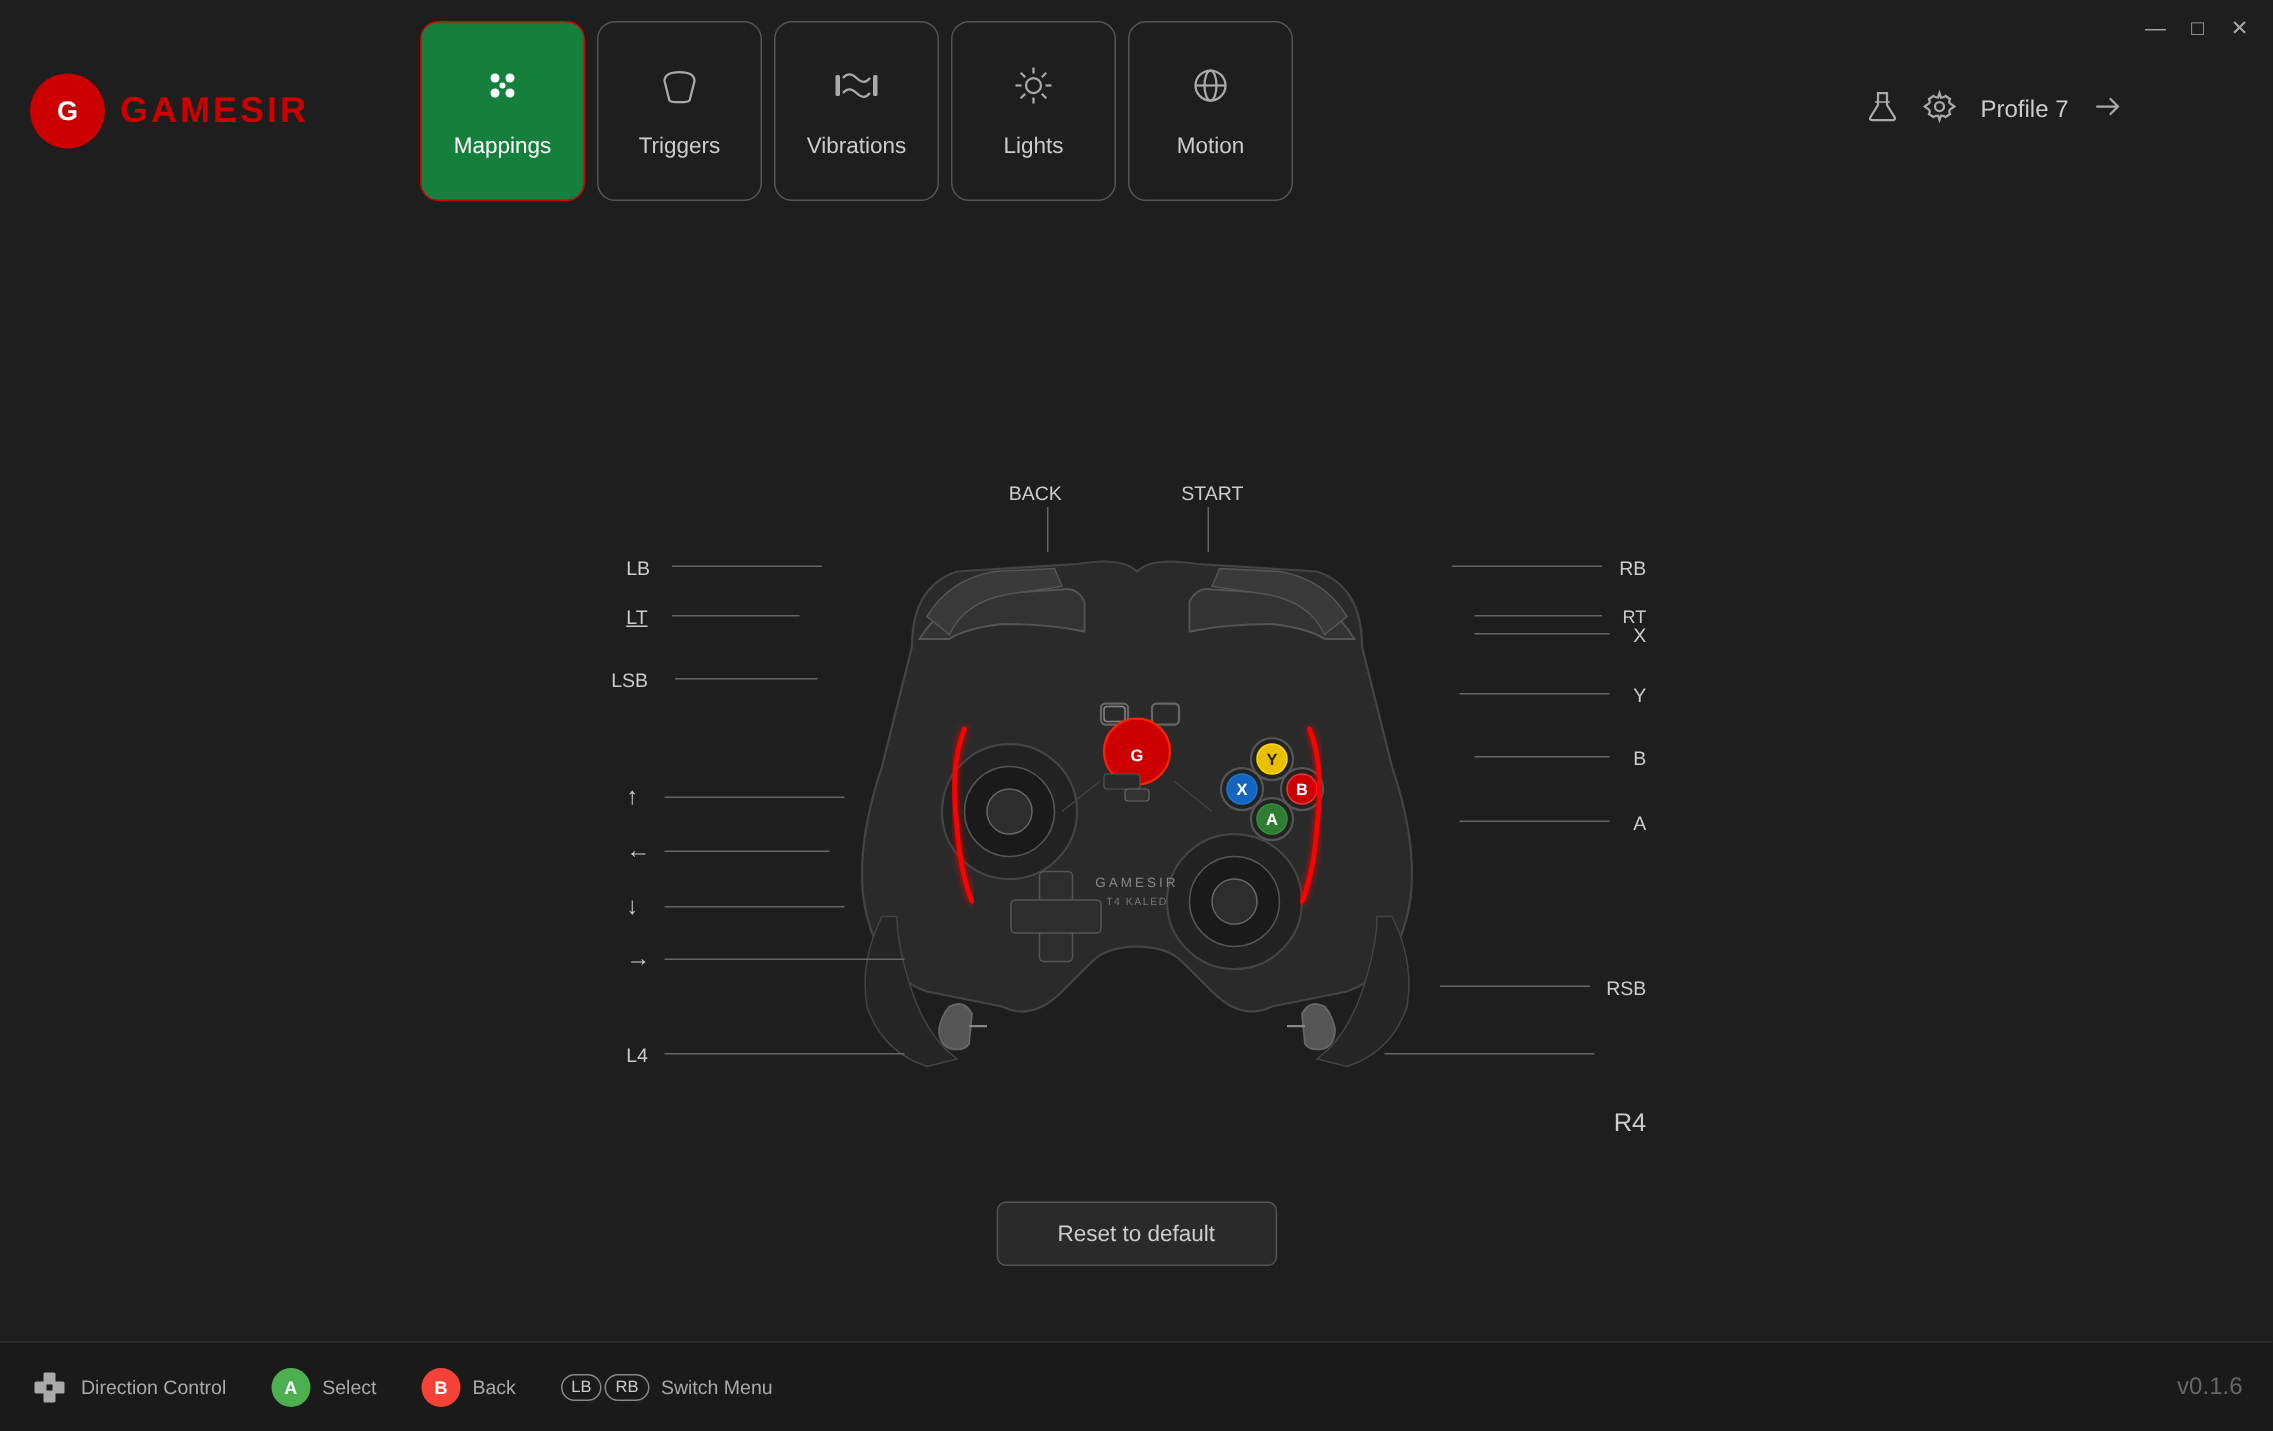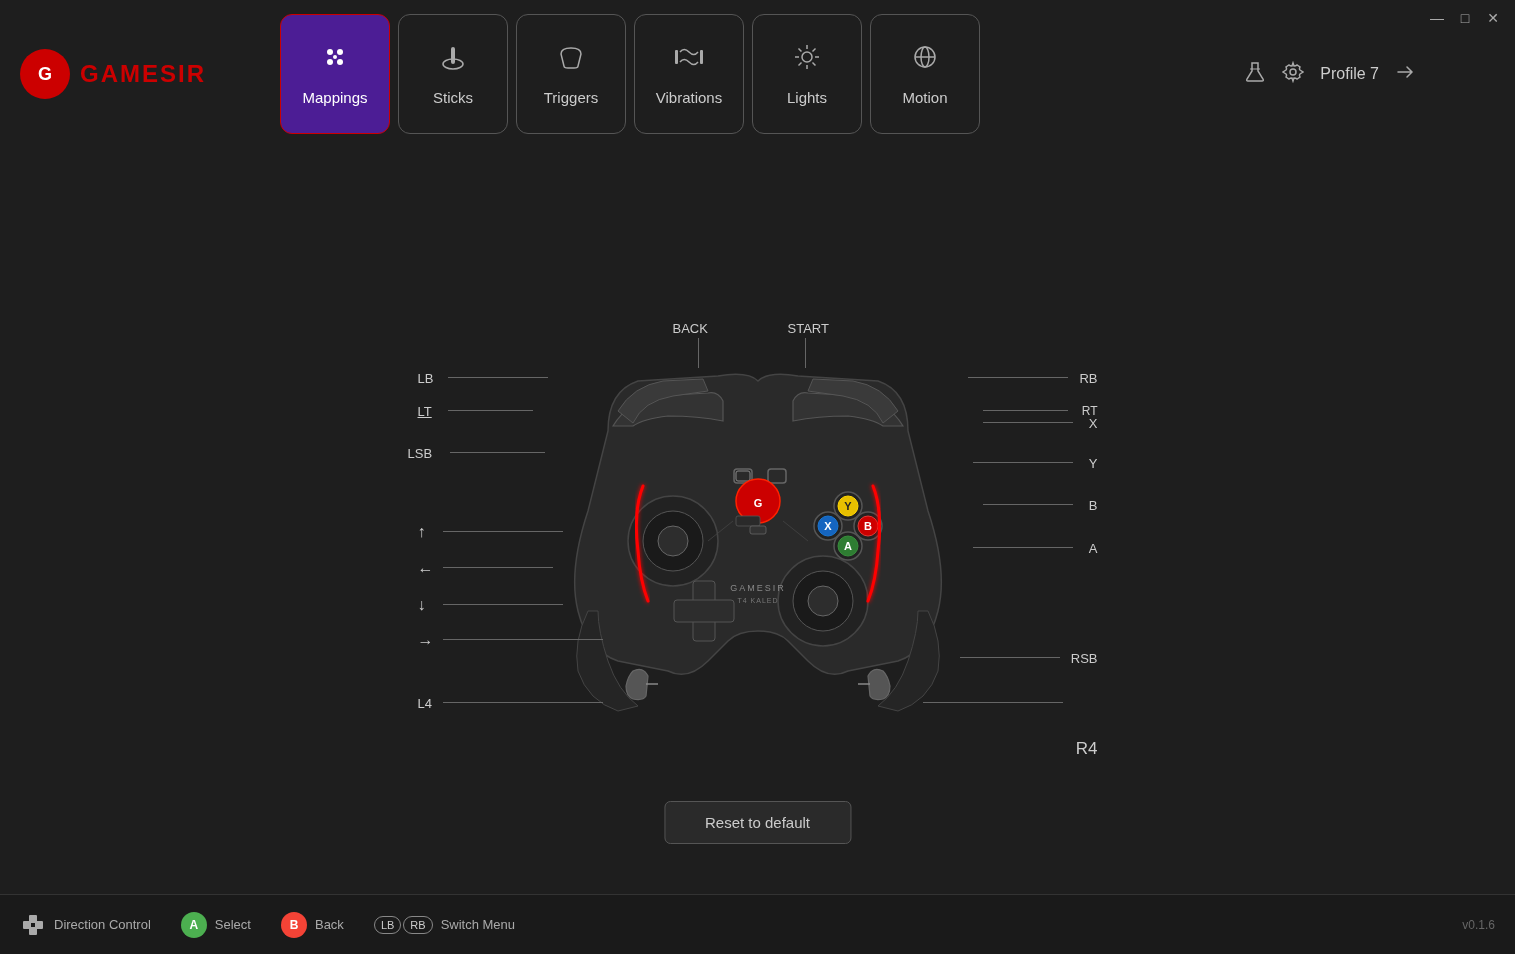--- a/index.html
+++ b/index.html
@@ -76,21 +76,21 @@
       flex-direction: column;
       align-items: center;
       justify-content: center;
       gap: 10px;
       cursor: pointer;
       background: transparent;
       color: #ccc;
       font-size: 15px;
     }
     .nav-tab.active {
-      background: #4c1d95;
+      background: #15803d;
       border-color: #cc0000;
       color: white;
     }
     .nav-tab .tab-icon {
       font-size: 26px;
     }
 
     .header-right {
       margin-left: auto;
       display: flex;
@@ -172,21 +172,21 @@
     }
     .lb-badge, .rb-badge {
       padding: 2px 6px;
       border: 1.5px solid #888;
       border-radius: 10px;
       font-size: 11px;
       color: #ccc;
     }
     .version {
       margin-left: auto;
-      font-size: 12px;
+      font-size: 16px;
       color: #666;
     }
   </style>
 </head>
 <body>
 
 <div class="titlebar">
   <div class="titlebar-btn">—</div>
   <div class="titlebar-btn">□</div>
   <div class="titlebar-btn">✕</div>
@@ -211,29 +211,20 @@
           <circle cx="10" cy="10" r="3" fill="white"></circle>
           <circle cx="20" cy="10" r="3" fill="white"></circle>
           <circle cx="10" cy="20" r="3" fill="white"></circle>
           <circle cx="20" cy="20" r="3" fill="white"></circle>
           <circle cx="15" cy="15" r="2" fill="white"></circle>
         </svg>
       </span>
       <span>Mappings</span>
     </div>
 
-    <div class="nav-tab">
-      <span class="tab-icon">
-        <svg width="30" height="30" viewBox="0 0 30 30" fill="none">
-          <ellipse cx="15" cy="22" rx="10" ry="5" stroke="#aaa" stroke-width="1.5"></ellipse>
-          <rect x="13" y="5" width="4" height="17" rx="2" fill="#aaa"></rect>
-        </svg>
-      </span>
-      <span>Sticks</span>
-    </div>
 
     <div class="nav-tab">
       <span class="tab-icon">
         <svg width="30" height="30" viewBox="0 0 30 30" fill="none">
           <path d="M5 12 Q5 6 15 6 Q25 6 25 12 L22 24 Q22 26 18 26 L12 26 Q8 26 8 24 Z" stroke="#aaa" stroke-width="1.5" fill="none"></path>
         </svg>
       </span>
       <span>Triggers</span>
     </div>
 

